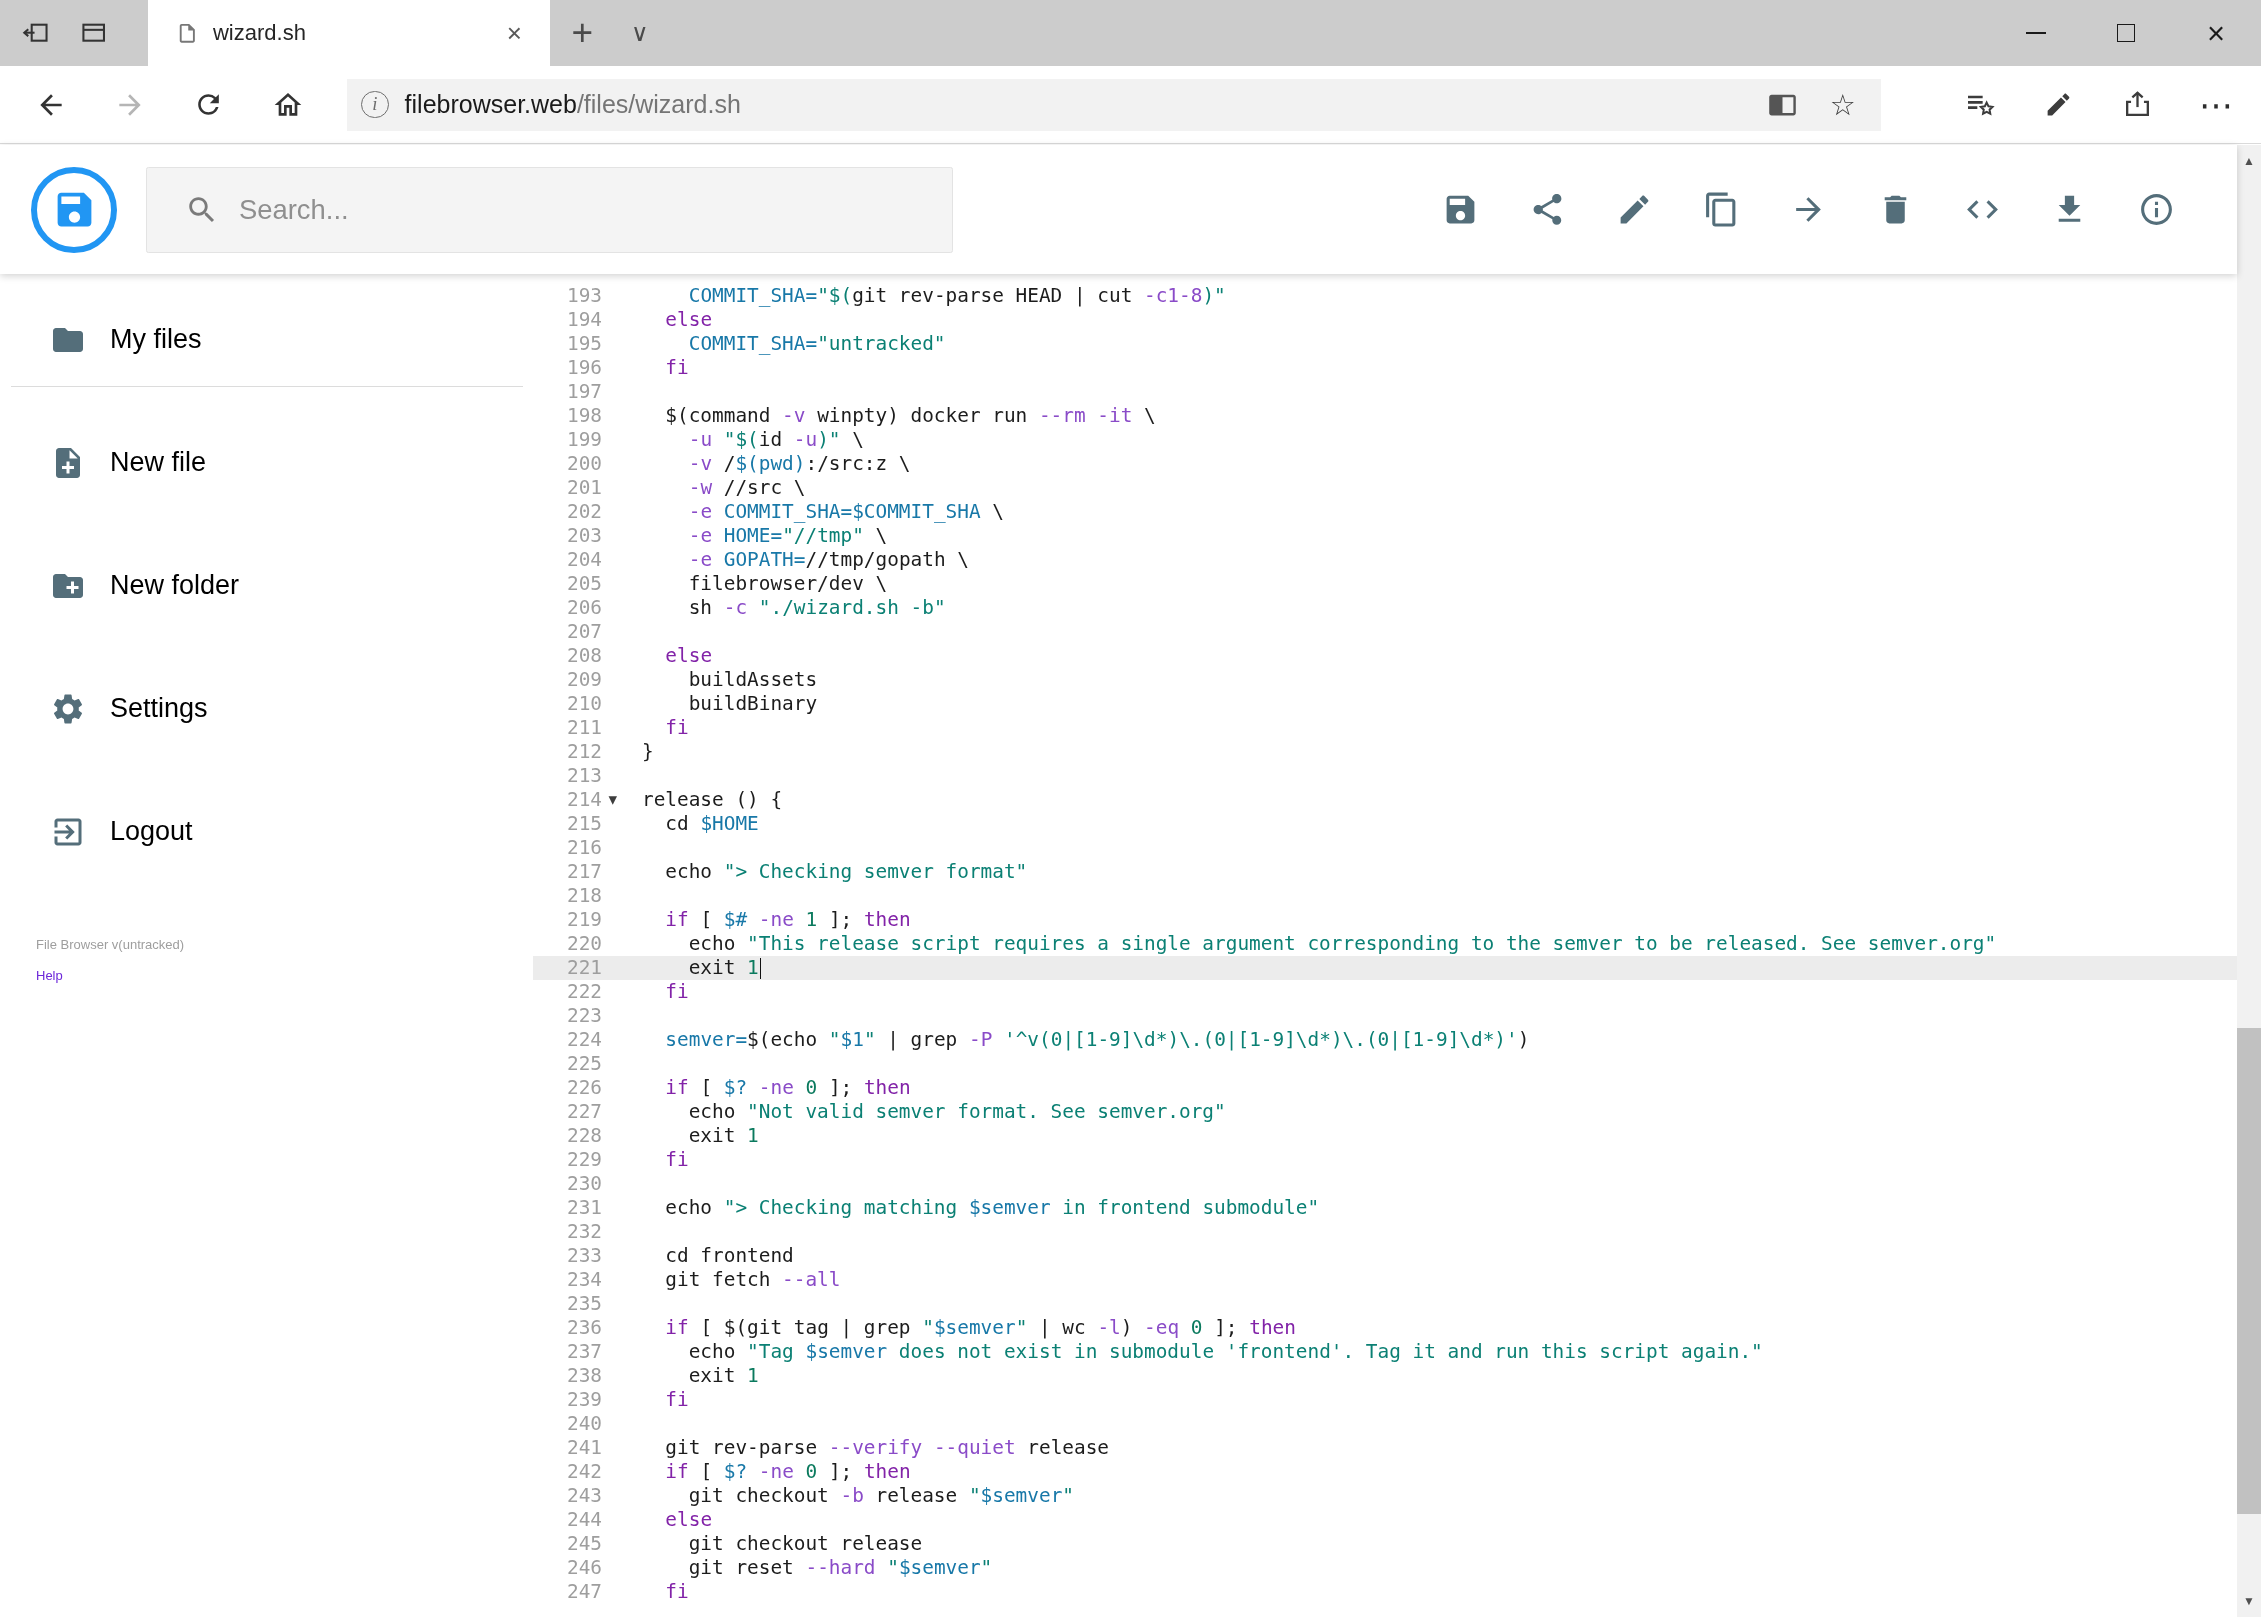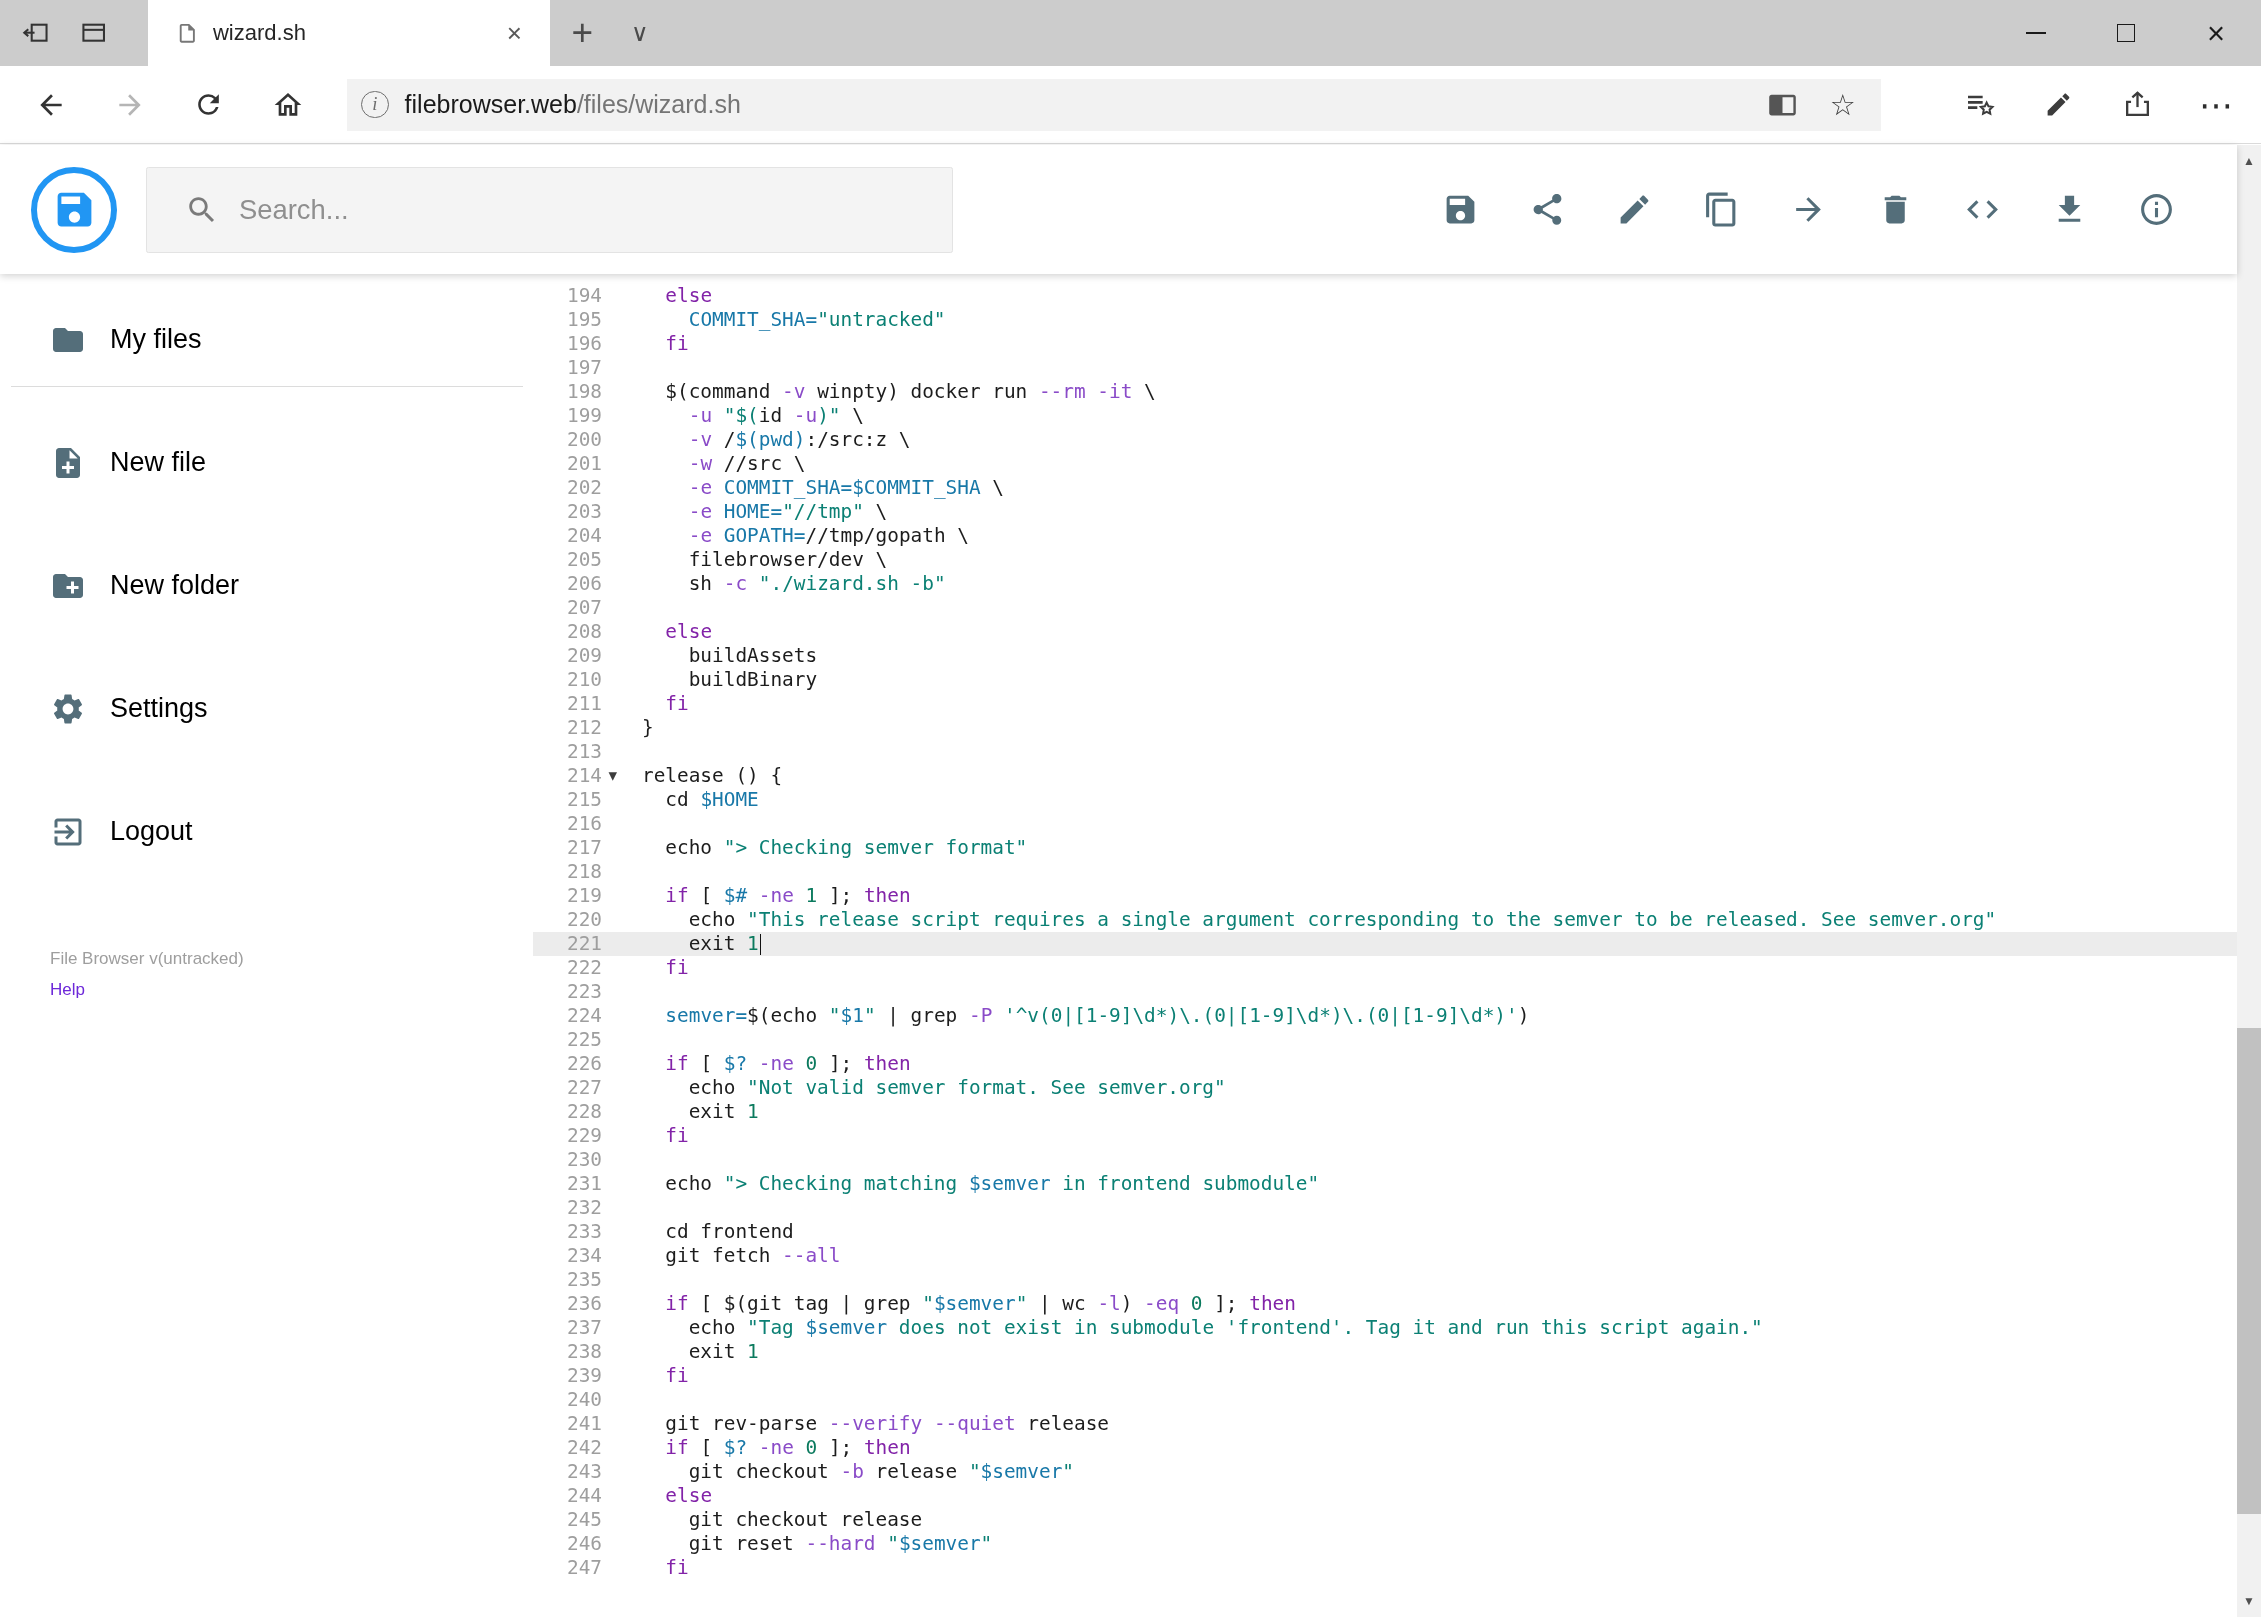--- a/index.html
+++ b/index.html
@@ -71,21 +71,21 @@
   .action-btn { width:58px; height:73px; display:flex; align-items:center; justify-content:center; }
 
   
   .content { flex:1; min-height:0; display:flex; }
 
   .sidebar { width:533px; flex:0 0 auto; padding-top:21px; color:#546e7a; }
   .side-item { display:flex; align-items:center; gap:24px; padding-left:50px; height:89px; width:100%; text-align:left; }
   .side-item.tall { height:123px; }
   .side-label { font-size:27px; color:#000000; white-space:nowrap; }
   .side-divider { border:0; border-top:0.8px solid #dcdcdc; margin:1.6px 9.7px 14.5px 11.3px; }
-  .side-footer { margin-top:50px; padding-left:50px; font-size:17px; color:#9e9e9e; line-height:31px; }
+  .side-footer { margin-top:36px; padding-left:36px; font-size:13px; color:#9e9e9e; line-height:31px; }
   .side-help { color:#6d28d9; text-decoration:none; }
 
   
   .editor { flex:1; min-width:0; padding-top:9.7px; overflow:hidden; background:#fff; }
   .cm-line { display:flex; height:24px; align-items:flex-start; }
   .cm-line.active { background:#ececec; }
   .gut { flex:0 0 69px; text-align:right; color:#9e9e9e;
          font-family:"DejaVu Sans Mono", monospace; font-size:19.4px; line-height:24px; }
   .fold { flex:0 0 40px; padding-left:6.5px; font-size:17px; line-height:24px; color:#3d3d3d; }
   .codetext { white-space:pre; font-family:"DejaVu Sans Mono", monospace; font-size:19.4px; line-height:24px; }
@@ -377,20 +377,25 @@
 
           <div class="side-footer">
             <div>File Browser v(untracked)</div>
             <a class="side-help" href="#">Help</a>
           </div>
         </nav>
 
         <main class="editor">
           <div>
               <div class="cm-line">
+                <span class="gut">193</span>
+                <span class="fold"></span>
+                <span class="codetext"><span class="t-p">    </span><span class="t-v">COMMIT_SHA=</span><span class="t-s">"$(</span><span class="t-p">git rev-parse HEAD | cut </span><span class="t-f">-c1-8</span><span class="t-s">)"</span></span>
+              </div>
+              <div class="cm-line">
                 <span class="gut">194</span>
                 <span class="fold"></span>
                 <span class="codetext"><span class="t-p">  </span><span class="t-k">else</span></span>
               </div>
               <div class="cm-line">
                 <span class="gut">195</span>
                 <span class="fold"></span>
                 <span class="codetext"><span class="t-p">    </span><span class="t-v">COMMIT_SHA=</span><span class="t-s">"untracked"</span></span>
               </div>
               <div class="cm-line">

